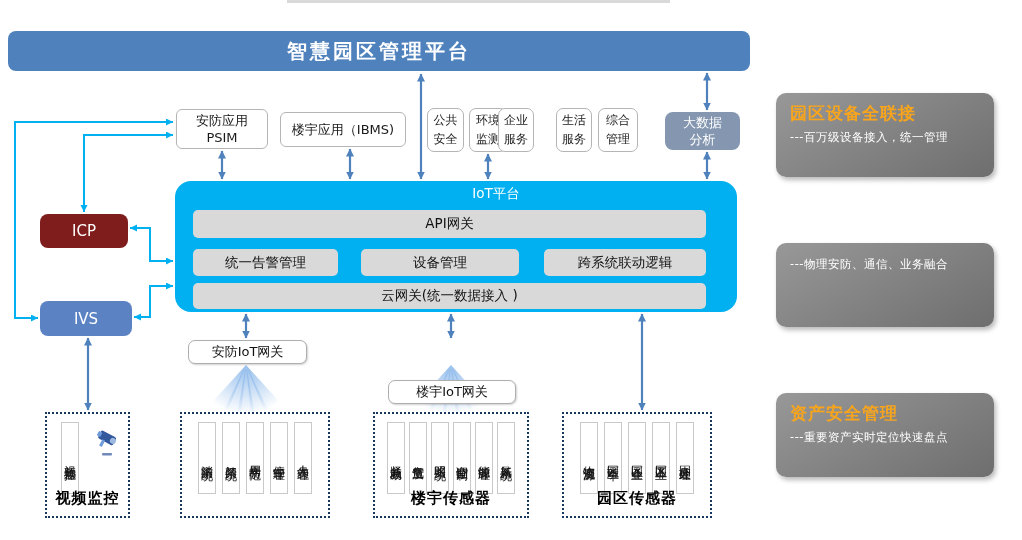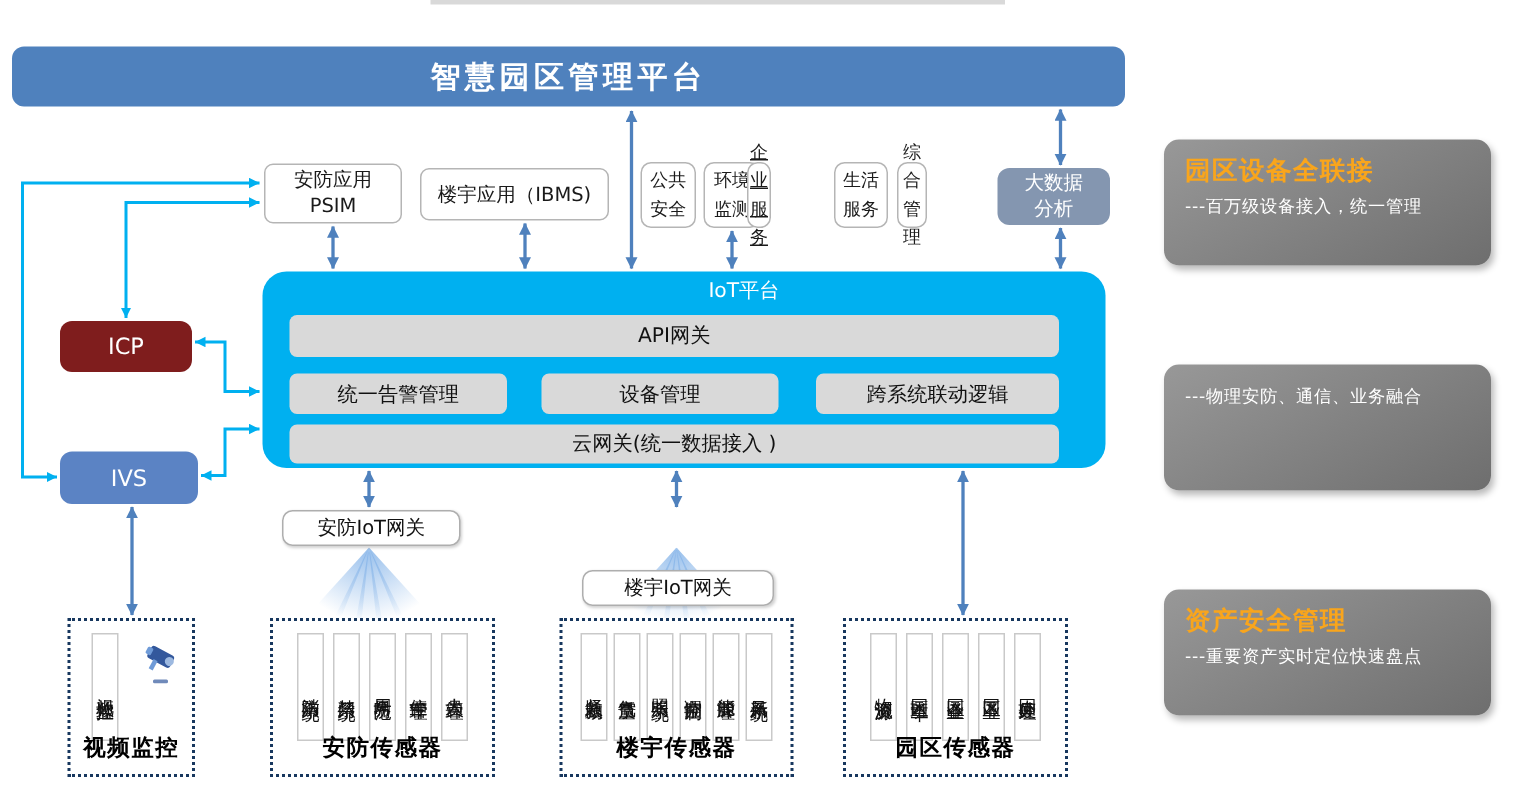--- a/index.html
+++ b/index.html
@@ -26,23 +26,23 @@
     position:absolute; background:#fff; border:1px solid #b5b5b5; border-radius:6px;
     display:flex; align-items:center; justify-content:center; text-align:center;
     color:#1a1a1a; z-index:2;
   }
   #psim { left:176px; top:109px; width:92px; height:40px; font-size:13px; line-height:17px; flex-direction:column; }
   #ibms { left:280px; top:112px; width:126px; height:35px; font-size:13px; }
 
   .svc { top:108px; height:44px; font-size:12px; line-height:19px; border-radius:7px; }
   #svc0 { left:427px; width:37px; }
   #svc1 { left:469px; width:38px; }
-  #svc2 { left:498px; width:16px;text-decoration:underline; }
+  #svc2 { left:498px; width:36px; }
   #svc3 { left:556px; width:36px; }
-  #svc4 { left:598px; width:20px; }
+  #svc4 { left:598px; width:40px; }
 
   #bigdata {
     left:665px; top:112px; width:75px; height:38px; background:#8496b0; color:#fff;
     border-radius:8px; font-size:13px; line-height:17px; display:flex; align-items:center;
     justify-content:center; text-align:center; z-index:2;
   }
 
   
   #platform { left:175px; top:181px; width:562px; height:131px; background:#00b0f0; border-radius:16px; z-index:2; }
   #platform-title { left:175px; top:185px; width:562px; text-align:center; color:#fff; font-size:13.5px; z-index:3;margin-left:40px; }
@@ -182,21 +182,20 @@
 </div>
 
 <div class="group" id="g-sec">
   <div class="cols">
     <span class="vcol">消防系统</span>
     <span class="vcol">门禁系统</span>
     <span class="vcol">周界防范</span>
     <span class="vcol">停车管理</span>
     <span class="vcol">人员管理</span>
   </div>
-  <div class="glabel">安防传感器</div>
 </div>
 
 <div class="group" id="g-bld">
   <div class="cols" style="gap:4px;">
     <span class="vcol">紧急救助</span>
     <span class="vcol">空气质量</span>
     <span class="vcol">照明系统</span>
     <span class="vcol">空调控制</span>
     <span class="vcol">能源管理</span>
     <span class="vcol">新风系统</span>

